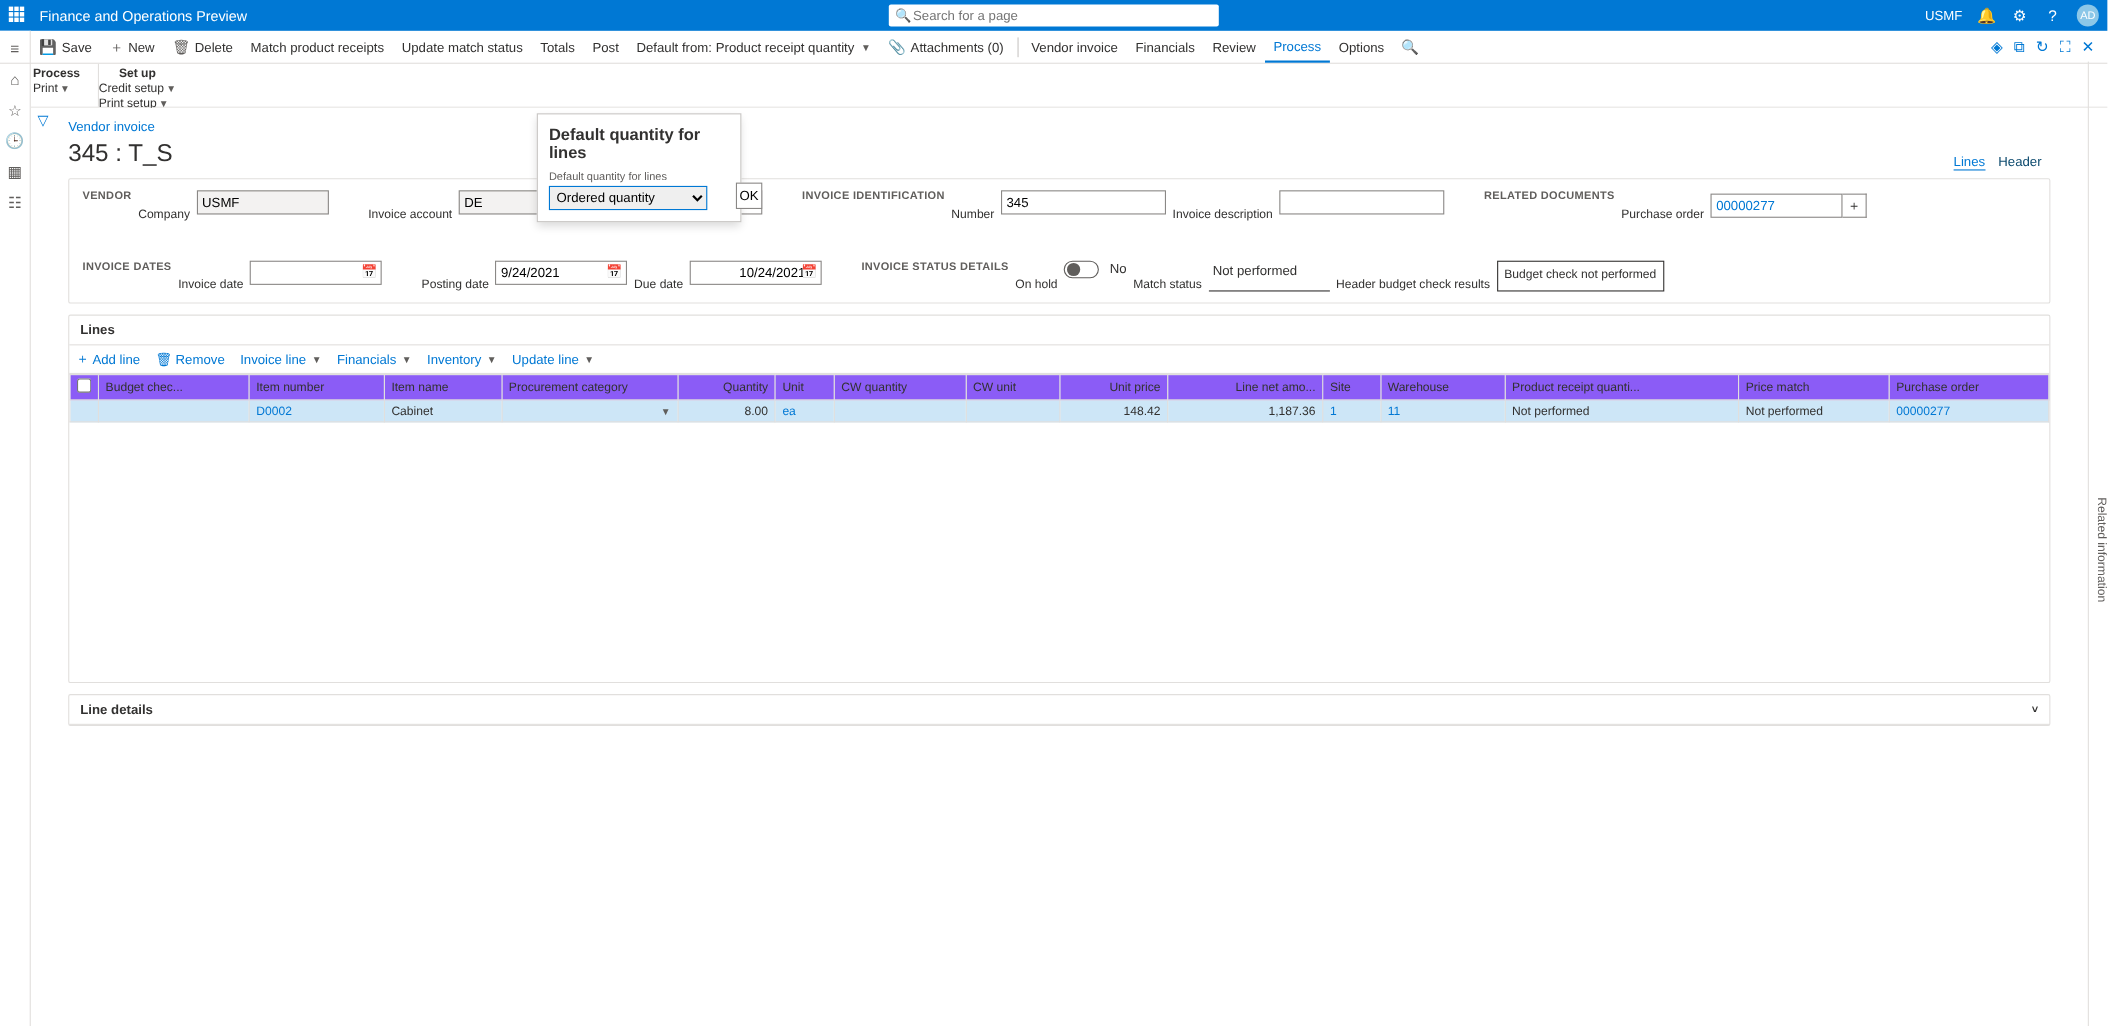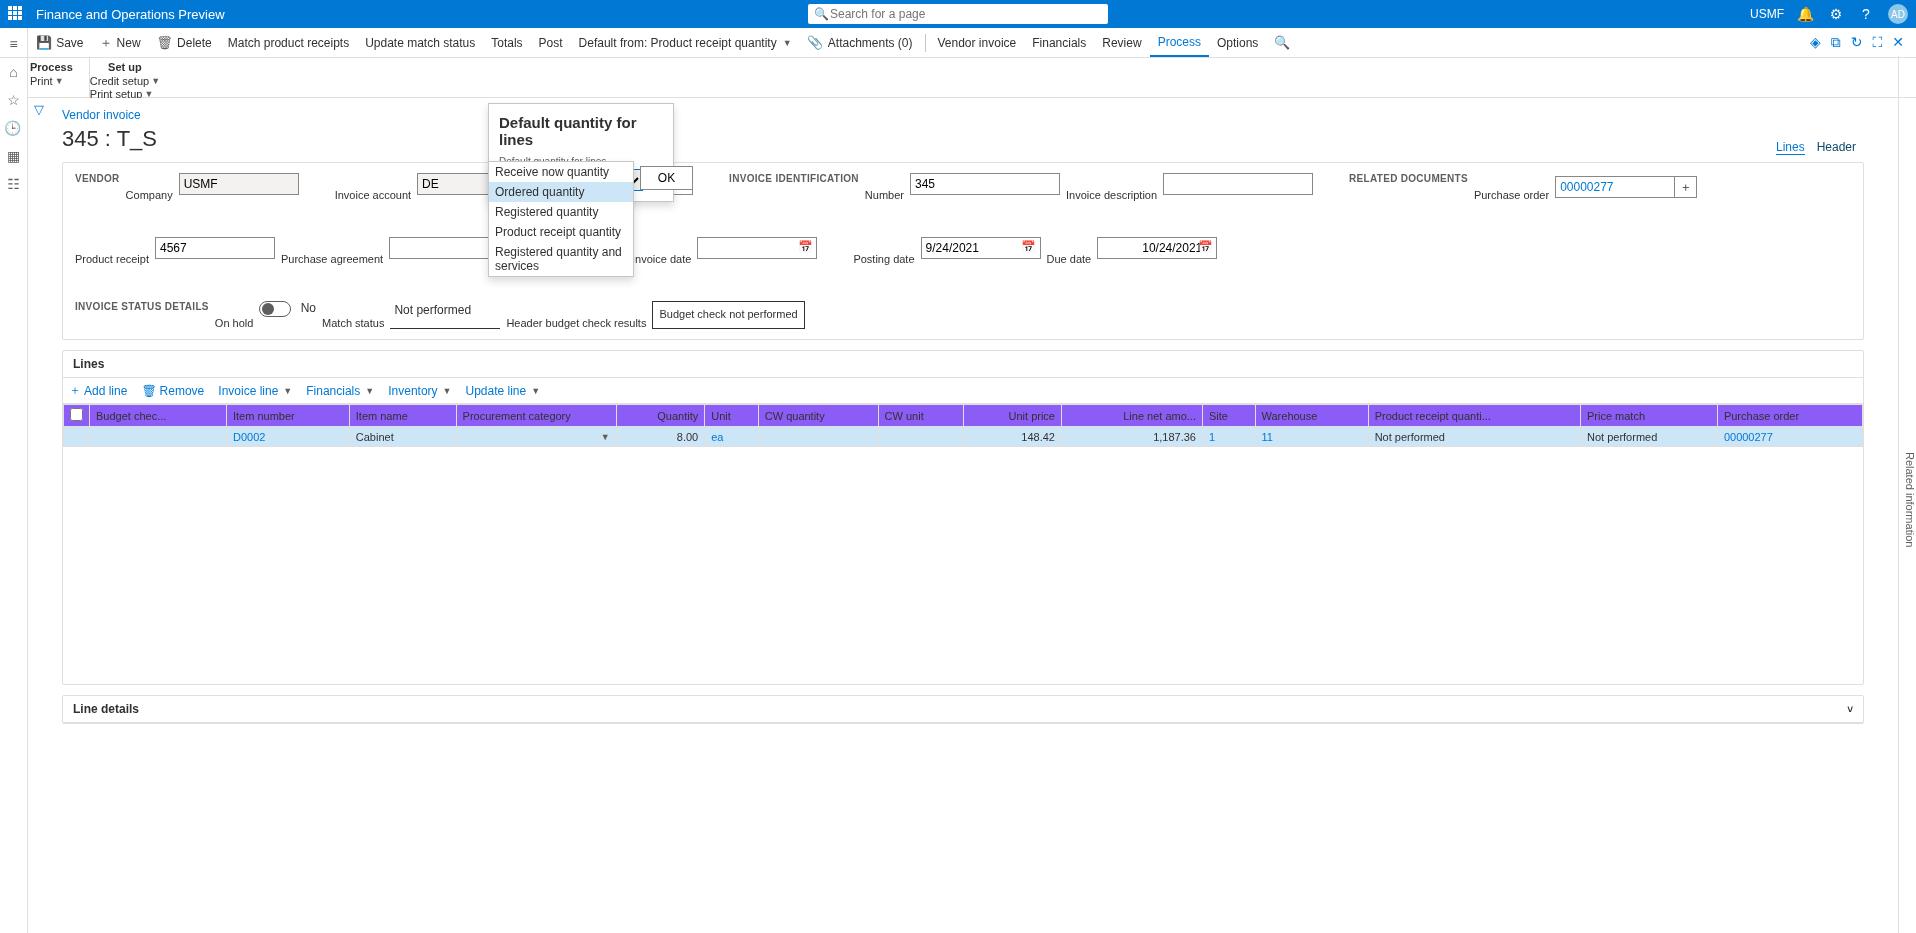--- a/index.html
+++ b/index.html
@@ -79,21 +79,21 @@
 table.grid tr.selected td { background:#cde6f7; }
 table.grid td.num { text-align:right; }
 table.grid td.link { color:#0078d4;cursor:pointer; }
 .grid-scroll { overflow-x:auto;height:280px; }
 
 
 .popup { position:absolute;left:460px;top:5px;width:186px;background:#fff;border:1px solid #c8c6c4;box-shadow:0 4px 8px rgba(0,0,0,0.15);z-index:50;padding:10px 10px 10px 10px; }
 .popup h4 { font-size:15px;font-weight:600;margin-bottom:8px; }
 .popup .fl { font-size:10px;color:#605e5c;margin-bottom:2px; }
 .popup select { width:144px;height:22px;border:1px solid #0078d4;font-size:12px;padding:0 2px; }
-.popup .ok { position:absolute;right:-20px;top:62px;width:53px;height:24px;border:1px solid #8a8886;background:#fff;font-size:12px;cursor:pointer; }
+.popup .ok { position:absolute;right:-20px;top:62px;width:24px;height:24px;border:1px solid #8a8886;background:#fff;font-size:12px;cursor:pointer; }
 .dropdown-list { position:absolute;left:460px;top:63px;width:146px;background:#fff;border:1px solid #c8c6c4;box-shadow:0 4px 8px rgba(0,0,0,0.15);z-index:51; }
 .dropdown-list div { padding:3px 6px;font-size:12px;cursor:pointer; }
 .dropdown-list div.sel { background:#cde6f7; }
 
 .chev-sm { font-size:9px;color:#605e5c;margin-left:2px; }
 </style>
 </head>
 <body>
 
 <div class="top-header">
@@ -232,27 +232,20 @@
   </div>
 
   <div class="popup">
     <h4>Default quantity for lines</h4>
     <div class="fl">Default quantity for lines</div>
     <select>
       <option>Ordered quantity</option>
     </select>
     <button class="ok">OK</button>
   </div>
-  <div class="dropdown-list">
-    <div>Receive now quantity</div>
-    <div class="sel">Ordered quantity</div>
-    <div>Registered quantity</div>
-    <div>Product receipt quantity</div>
-    <div>Registered quantity and services</div>
-  </div>
 
   <div class="panel">
     <div class="panel-body">
       <div class="form-grid">
         <div class="form-col">
           <div class="section-head">VENDOR</div>
           <div class="field-label">Company</div>
           <input class="field-input ro" readonly="" style="width: 70px;" value="USMF">
         </div>
         <div class="form-col">
@@ -267,26 +260,20 @@
           <div class="field-label">Invoice description</div>
           <input class="field-input" style="width: 150px;" value="">
         </div>
         <div class="form-col">
           <div class="section-head">RELATED DOCUMENTS</div>
           <div class="field-label">Purchase order</div>
           <div class="po-wrap">
             <input class="field-input" style="width: 110px; color: rgb(0, 120, 212);" value="00000277">
             <div class="plus-btn">＋</div>
           </div>
-        </div>
-        <div class="form-col">
-          <div class="field-label">Product receipt</div>
-          <input class="field-input" style="width: 80px;" value="4567">
-          <div class="field-label">Purchase agreement</div>
-          <input class="field-input" style="width: 100px;" value="">
         </div>
         <div class="form-col">
           <div class="section-head">INVOICE DATES</div>
           <div class="field-label">Invoice date</div>
           <div class="date-wrap"><input class="field-input" style="width: 120px;" value=""><span class="cal">📅</span></div>
         </div>
         <div class="form-col">
           <div class="field-label">Posting date</div>
           <div class="date-wrap"><input class="field-input" style="width: 120px;" value="9/24/2021"><span class="cal">📅</span></div>
           <div class="field-label">Due date</div>

